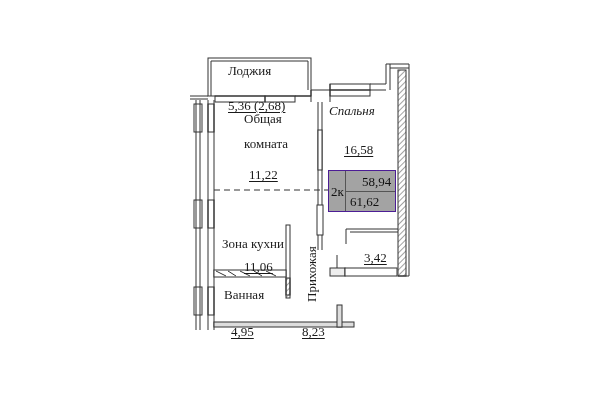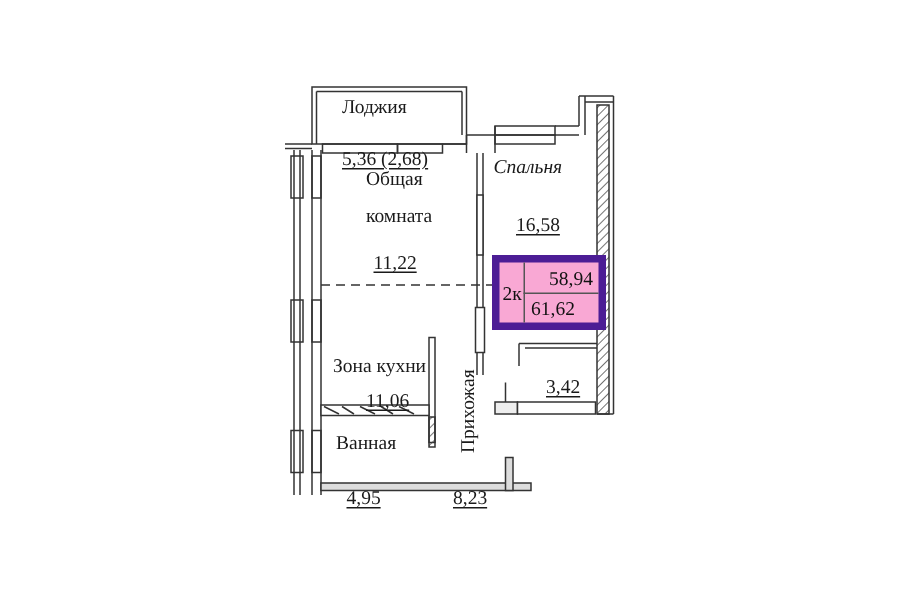--- a/index.html
+++ b/index.html
@@ -1,21 +1,21 @@
 <!DOCTYPE html>
 <html><head>
   <meta charset="utf-8">
   <style>
     html, body { margin: 0; padding: 0; background: #ffffff; }
     body { width: 600px; height: 400px; position: relative; overflow: hidden; font-family: "Liberation Serif", serif; color: #111; }
     .plan { position: absolute; left: 0; top: 0; width: 600px; height: 400px; }
     .lbl { position: absolute; font-size: 13px; line-height: 14px; white-space: nowrap; color: #1a1a1a; }
     .area { text-decoration: underline; text-underline-offset: 2px; margin-top: 19px; }
     .vert { transform: rotate(-90deg); transform-origin: left top; }
-    .sumbox { position: absolute; left: 328px; top: 170px; width: 66px; height: 40px; border: 5px solid #4c1d95; background: #f9a8d4; }
+    .sumbox { position: absolute; left: 328px; top: 170px; width: 66px; height: 40px; border: 1px solid #4c1d95; background: #a3a3a3; }
     .sumbox .k { position: absolute; left: 2px; top: 13px; font-size: 13px; }
     .sumbox .div { position: absolute; left: 16px; top: 0; width: 1px; height: 40px; background: #555; }
     .sumbox .mid { position: absolute; left: 16px; top: 20px; width: 50px; height: 1px; background: #555; }
     .sumbox .a { position: absolute; left: 33px; top: 3px; font-size: 13px; }
     .sumbox .b { position: absolute; left: 21px; top: 23px; font-size: 13px; }
   </style>
 </head>
 <body>
 
 <div class="plan">

